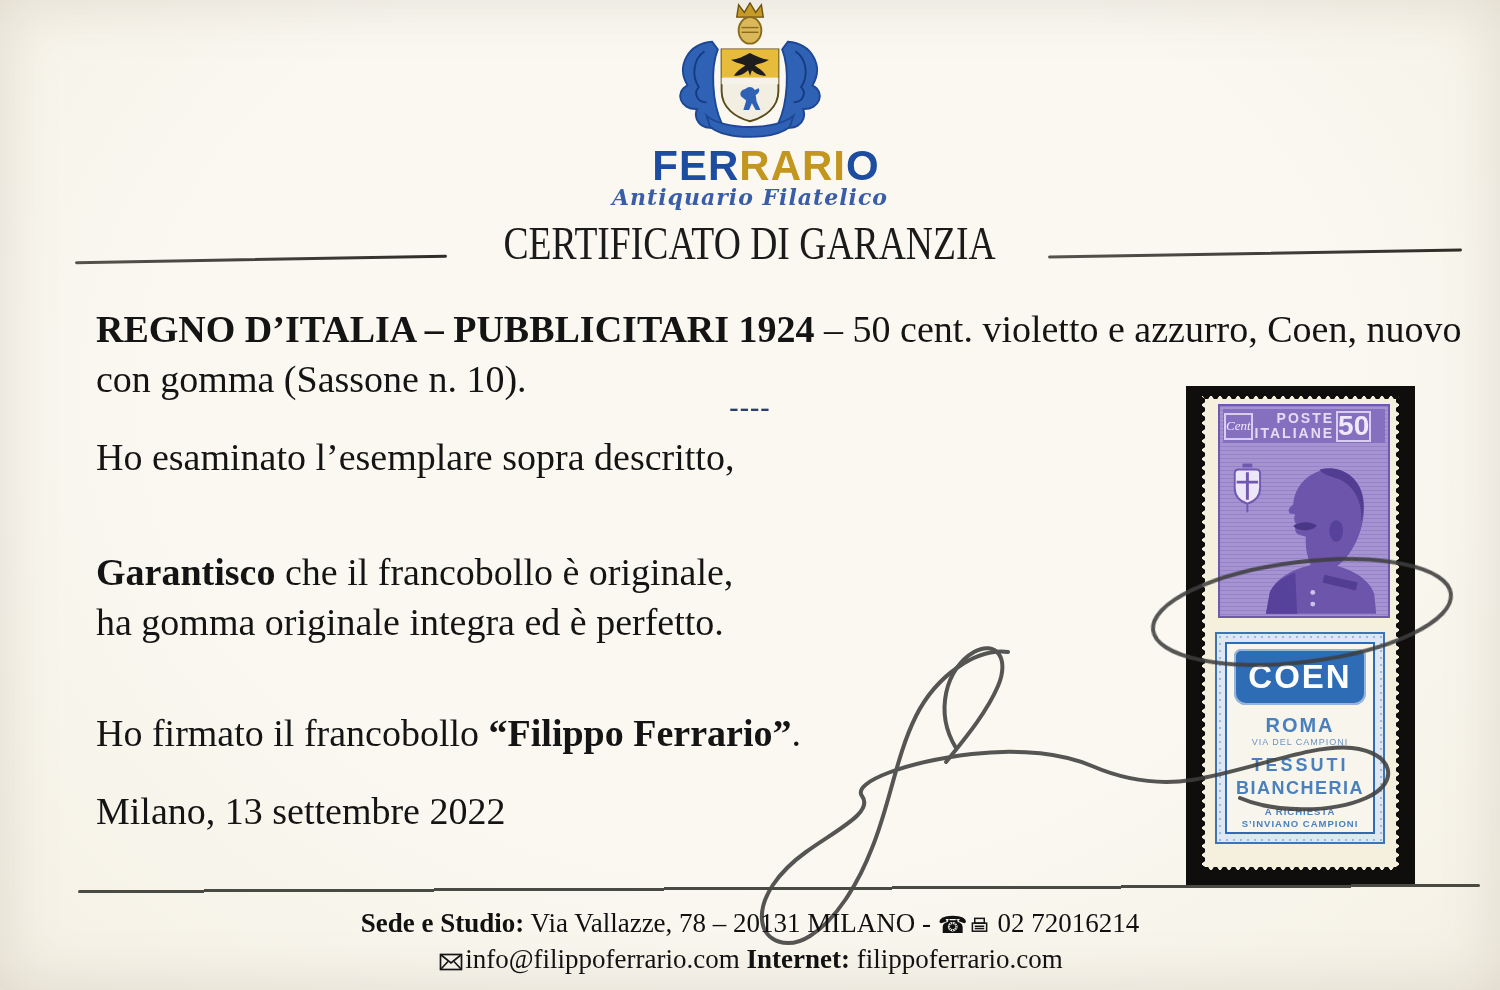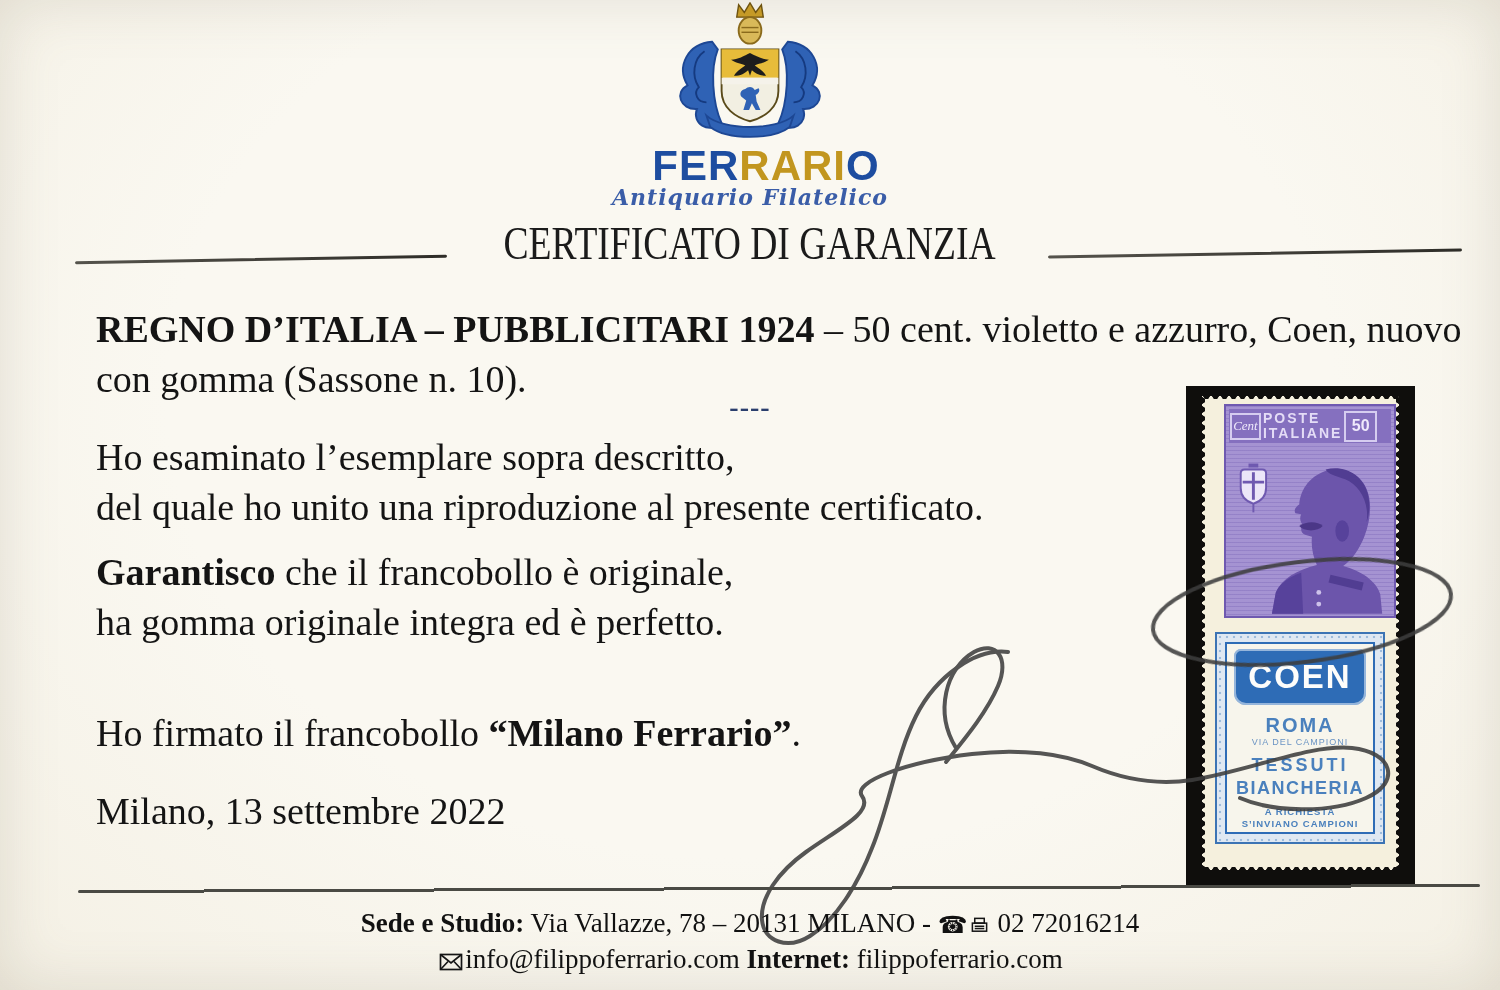--- a/index.html
+++ b/index.html
@@ -42,29 +42,29 @@
   .paper{position:absolute;left:16px;top:10px;width:197px;height:474px;background:#f5f0dd;}
   .perf{position:absolute;background-repeat:repeat;}
   .perf.top{left:0;top:-2px;width:100%;height:7px;
     background-image:radial-gradient(circle at 4.5px 2px,#0f0e0c 3px,rgba(0,0,0,0) 3.4px);background-size:9px 7px;}
   .perf.bottom{left:0;bottom:-2px;width:100%;height:7px;
     background-image:radial-gradient(circle at 4.5px 5px,#0f0e0c 3px,rgba(0,0,0,0) 3.4px);background-size:9px 7px;}
   .perf.left{left:-2px;top:0;width:7px;height:100%;
     background-image:radial-gradient(circle at 2px 4.5px,#0f0e0c 3px,rgba(0,0,0,0) 3.4px);background-size:7px 9px;}
   .perf.right{right:-2px;top:0;width:7px;height:100%;
     background-image:radial-gradient(circle at 5px 4.5px,#0f0e0c 3px,rgba(0,0,0,0) 3.4px);background-size:7px 9px;}
-  .postal{position:absolute;left:22px;top:8px;width:172px;height:214px;box-sizing:border-box;
+  .postal{position:absolute;left:16px;top:8px;width:172px;height:214px;box-sizing:border-box;
     border:2px solid #6f59b0;background:#a593d2;
     background-image:repeating-linear-gradient(180deg,rgba(111,89,176,.30) 0 1px,rgba(0,0,0,0) 1px 4px);}
   .band{display:flex;align-items:center;gap:2px;height:34px;margin:3px;background:#8570bf;}
   .centbox,.valbox{display:flex;align-items:center;justify-content:center;box-sizing:border-box;
     border:2px solid #d6cdf0;color:#efe9fb;}
   .centbox{width:36px;height:27px;margin-left:1px;font:italic 13px "Liberation Serif",serif;}
-  .valbox{width:38px;height:31px;margin-right:14px;font-family:"Liberation Sans",sans-serif;font-weight:bold;font-size:16px;}
-  .bandmid{flex:1;text-align:left;font-family:"Liberation Sans",sans-serif;font-weight:bold;
+  .valbox{width:38px;height:31px;margin-right:14px;font-family:"Liberation Sans",sans-serif;font-weight:bold;font-size:28px;}
+  .bandmid{flex:1;text-align:right;font-family:"Liberation Sans",sans-serif;font-weight:bold;
     font-size:14px;line-height:15px;letter-spacing:2px;color:#e4dcf6;}
   .portrait{position:absolute;left:3px;right:3px;top:40px;bottom:3px;}
   .advert{position:absolute;left:13px;top:236px;width:170px;height:212px;box-sizing:border-box;
     border:2px solid #3c74b4;background:#dfe8f2;padding:8px;
     background-image:radial-gradient(circle at 3px 3px,#9dbcdc 1.2px,rgba(0,0,0,0) 1.6px);background-size:7px 7px;}
   .adv-frame{box-sizing:border-box;height:100%;border:2px solid #2e6cb6;background:#f7f5ec;
     text-align:center;overflow:hidden;}
   .cartouche{margin:5px 7px 0;height:56px;background:#2e6cb6;border-radius:7px 7px 12px 12px;
     display:flex;align-items:center;justify-content:center;box-shadow:inset 0 0 0 2px rgba(235,243,250,.55);
     color:#fdfdfb;font-family:"Liberation Sans",sans-serif;font-weight:bold;font-size:33px;letter-spacing:2px;}
@@ -117,29 +117,28 @@
 
   <div id="p1" class="copy">
     <div><b>REGNO D’ITALIA – PUBBLICITARI 1924</b><span> – 50 cent. violetto e azzurro, Coen, nuovo</span></div>
     <div>con gomma (Sassone n. 10).</div>
   </div>
 
   <div class="sep">----</div>
 
   <div id="p2" class="copy">
     <div>Ho esaminato l’esemplare sopra descritto,</div>
-    <div>del quale ho unito una riproduzione al presente certificato.</div>
   </div>
 
   <div id="p3" class="copy">
     <div><b>Garantisco</b><span> che il francobollo è originale,</span></div>
     <div>ha gomma originale integra ed è perfetto.</div>
   </div>
 
-  <div id="p4" class="copy"><span>Ho firmato il francobollo </span><b>“Milano Ferrario”</b><span>.</span></div>
+  <div id="p4" class="copy"><span>Ho firmato il francobollo </span><b>“Filippo Ferrario”</b><span>.</span></div>
 
   <div id="dateline" class="copy">Milano, 13 settembre 2022</div>
 
   <div class="mount">
     <div class="paper">
       <div class="perf top"></div>
       <div class="perf bottom"></div>
       <div class="perf left"></div>
       <div class="perf right"></div>
 

